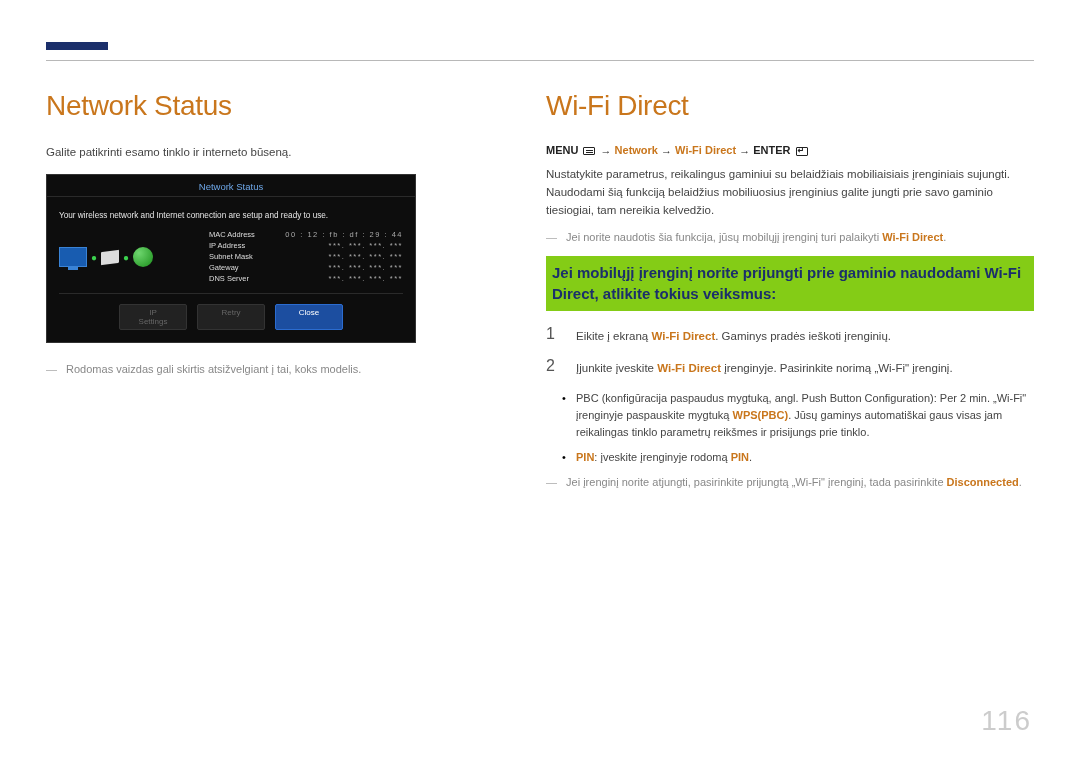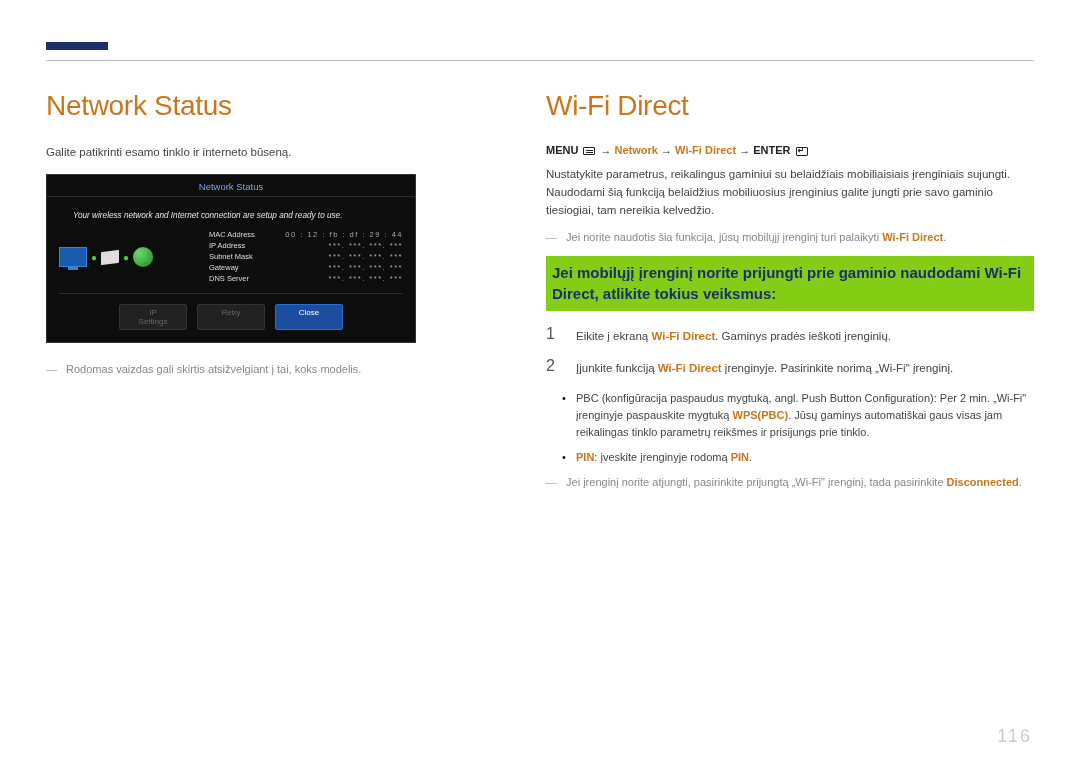--- a/index.html
+++ b/index.html
@@ -163,23 +163,22 @@
     color: #6ea7e8;
     font-size: 9.5px;
     padding: 6px 0 4px 0;
     border-bottom: 1px solid #2a2a2a;
   }
   .dialog-body {
     padding: 8px 12px 12px 12px;
   }
   .dialog-msg {
     color: #e6e6e6;
-    margin: 6px 0 10px 14px;
+    margin: 6px 0 10px 0;
     font-size: 8.2px;
-    font-style: italic;
   }
   .dialog-row {
     display: flex;
     gap: 10px;
   }
   .dialog-graphic {
     width: 140px;
     display: flex;
     align-items: center;
     gap: 4px;
@@ -257,22 +256,22 @@
   }
   .dbtn-primary {
     background: #1c4ea0;
     color: #fff;
     border: 1px solid #2b6cd0;
   }
 
   .page-num {
     position: absolute;
     right: 48px;
-    bottom: 16px;
-    font-size: 18px;
+    bottom: 26px;
+    font-size: 28px;
     color: #ccc;
     letter-spacing: 2px;
     margin-left: 48px;
   }
 </style>
 </head>
 <body>
 
 <div class="topbar"></div>
 <div class="hr"></div>
@@ -359,21 +358,21 @@
     <div class="steps">
       <div class="step">
         <div class="step-num">1</div>
         <div class="step-text">
           <span>Eikite į ekraną </span><span class="accent-b">Wi-Fi Direct</span><span>. Gaminys pradės ieškoti įrenginių.</span>
         </div>
       </div>
       <div class="step">
         <div class="step-num">2</div>
         <div class="step-text">
-          <span>Įjunkite funkciją </span><span class="accent-b">Wi-Fi Direct</span><span> įrenginyje. Pasirinkite norimą „Wi-Fi" įrenginį.</span>
+          <span>Įjunkite įveskite </span><span class="accent-b">Wi-Fi Direct</span><span> įrenginyje. Pasirinkite norimą „Wi-Fi" įrenginį.</span>
         </div>
       </div>
     </div>
 
     <div class="bullets">
       <div class="bullet">
         <span>PBC (konfigūracija paspaudus mygtuką, angl. Push Button Configuration): Per 2 min. „Wi-Fi" įrenginyje paspauskite mygtuką </span><span class="accent-b">WPS(PBC)</span><span>. Jūsų gaminys automatiškai gaus visas jam reikalingas tinklo parametrų reikšmes ir prisijungs prie tinklo.</span>
       </div>
       <div class="bullet">
         <span class="accent-b">PIN</span><span>: įveskite įrenginyje rodomą </span><span class="accent-b">PIN</span><span>.</span>

